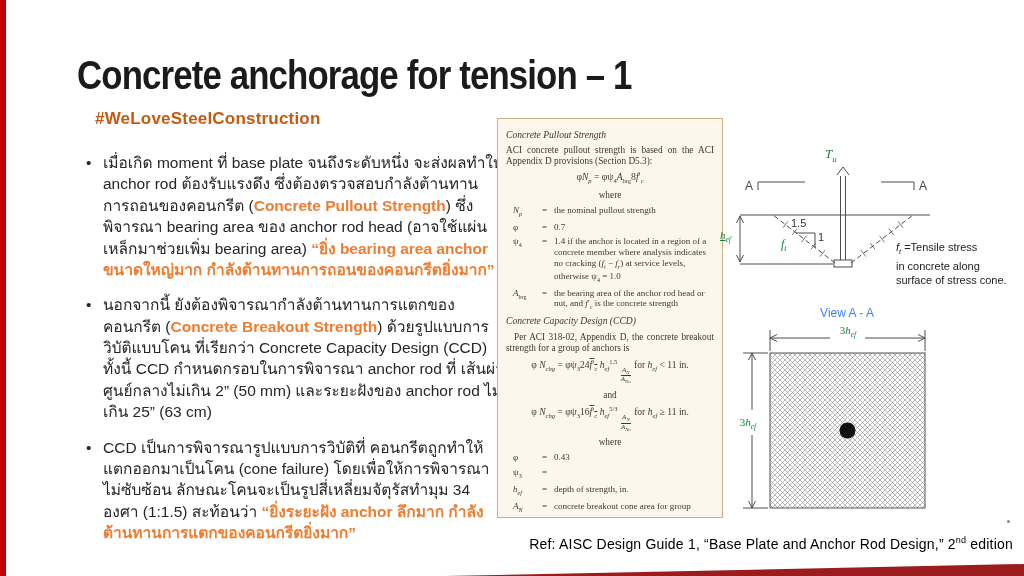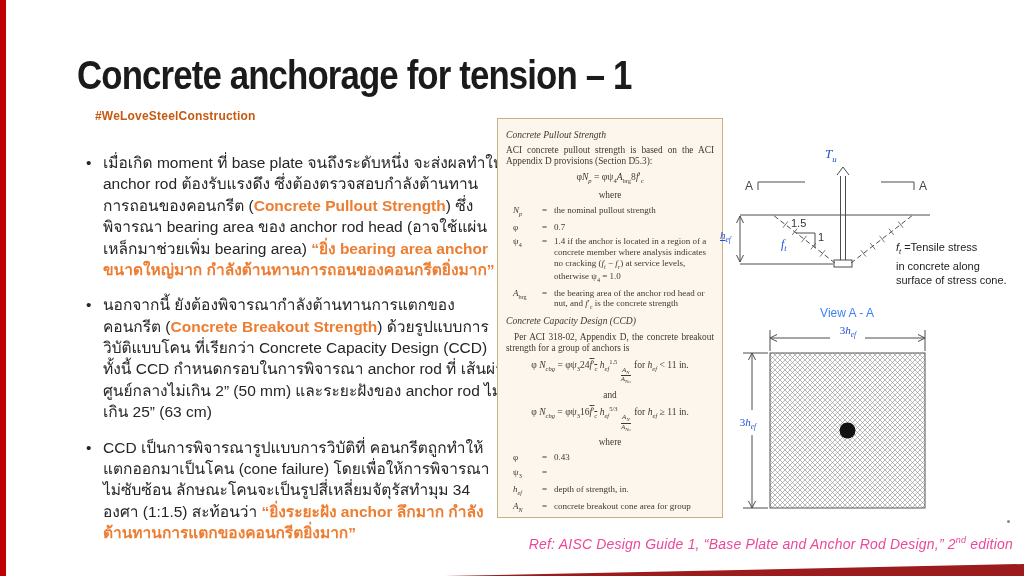--- a/index.html
+++ b/index.html
@@ -3,21 +3,21 @@
 <meta charset="utf-8">
 <style>
   html,body{margin:0;padding:0;}
   body{width:1024px;height:576px;overflow:hidden;background:#fff;position:relative;
        font-family:"Liberation Sans","DejaVu Sans",sans-serif;}
   .slide{position:absolute;inset:0;}
   .redbar{position:absolute;left:0;top:0;width:6px;height:576px;background:#C00000;}
   .title{position:absolute;left:77px;top:54px;margin:0;white-space:nowrap;
          font:700 40px/1.08 "Liberation Sans","DejaVu Sans",sans-serif;
          letter-spacing:-1px;color:#1b1b1b;transform:scaleX(.87);transform-origin:0 0;}
-  .hashtag{position:absolute;left:95px;top:109px;font-size:12px;font-weight:700;
+  .hashtag{position:absolute;left:95px;top:109px;font-size:17px;font-weight:700;
            color:#C55A11;letter-spacing:.2px;}
   
   .bullets{position:absolute;left:78px;top:144px;width:418px;margin:8px;padding:0;
            list-style:none;font-size:15.5px;line-height:1.38;color:#262626;}
   .bullets li{position:relative;padding-left:17px;margin-bottom:14px;}
   .bullets li::before{content:"•";position:absolute;left:0;top:0;color:#262626;}
   .hl{color:#ED7D31;font-weight:700;}
   
   .docpanel{position:absolute;left:497px;top:118px;width:226px;height:400px;
             box-sizing:border-box;background:#FCF6EC;border:1px solid #C7B088;
@@ -35,37 +35,37 @@
   sub{font-size:68%;}
   sup{font-size:68%;}
   .ovl{text-decoration:overline;}
   .frac{display:inline-flex;flex-direction:column;vertical-align:-4px;
         font-size:7px;line-height:1.1;text-align:center;margin:0 1px;}
   .frac>span:first-child{border-bottom:.7px solid #3E3830;padding:0 1px;}
   
   .cone{position:absolute;left:720px;top:140px;width:304px;height:140px;}
   .plan{position:absolute;left:725px;top:295px;width:299px;height:230px;}
   .cone svg,.plan svg{position:absolute;left:0;top:0;}
-  .lbl{position:absolute;color:#1d4ed8;font-family:"Liberation Serif","DejaVu Serif",serif;}
+  .lbl{position:absolute;color:#15803d;font-family:"Liberation Serif","DejaVu Serif",serif;}
   .lbl.sans{font-family:"Liberation Sans","DejaVu Sans",sans-serif;}
   .tu{left:105px;top:6px;font-size:13px;}
   .aL{left:25px;top:39px;font-size:12px;color:#444;}
   .aR{left:199px;top:39px;font-size:12px;color:#444;}
   .s15{left:71px;top:77px;font-size:11px;color:#333;}
   .s1{left:98px;top:91px;font-size:11px;color:#333;}
   .ft{left:61px;top:97px;font-size:12px;}
   .hef{left:0px;top:89px;font-size:11px;text-decoration:underline;}
   .cap{left:176px;top:100px;width:130px;font-size:11px;line-height:14px;color:#222;
        font-family:"Liberation Sans","DejaVu Sans",sans-serif;}
   .ptitle{left:47px;top:11px;width:150px;text-align:center;font-size:12px;color:#3b82f6;}
   .pw{left:107px;top:29px;width:32px;text-align:center;font-size:11px;background:#fff;}
   .ph{left:8px;top:121px;width:30px;text-align:center;font-size:11px;background:#fff;}
   
   .ref{position:absolute;left:520px;top:535px;width:493px;text-align:right;
-       font-size:14px;color:#ec4899;letter-spacing:.2px;font-style:italic;}
+       font-size:14px;color:#000000;letter-spacing:.2px;}
   .ref sup{font-size:9px;}
   .tinydot{position:absolute;left:1007px;top:520px;width:3px;height:3px;
            border-radius:50%;background:#888;}
   .wedge{position:absolute;left:445px;top:564px;width:579px;height:12px;
          background:#9C1B1C;clip-path:polygon(0 100%,100% 0,100% 100%);}
 </style>
 </head>
 <body>
 
 <div class="slide">

